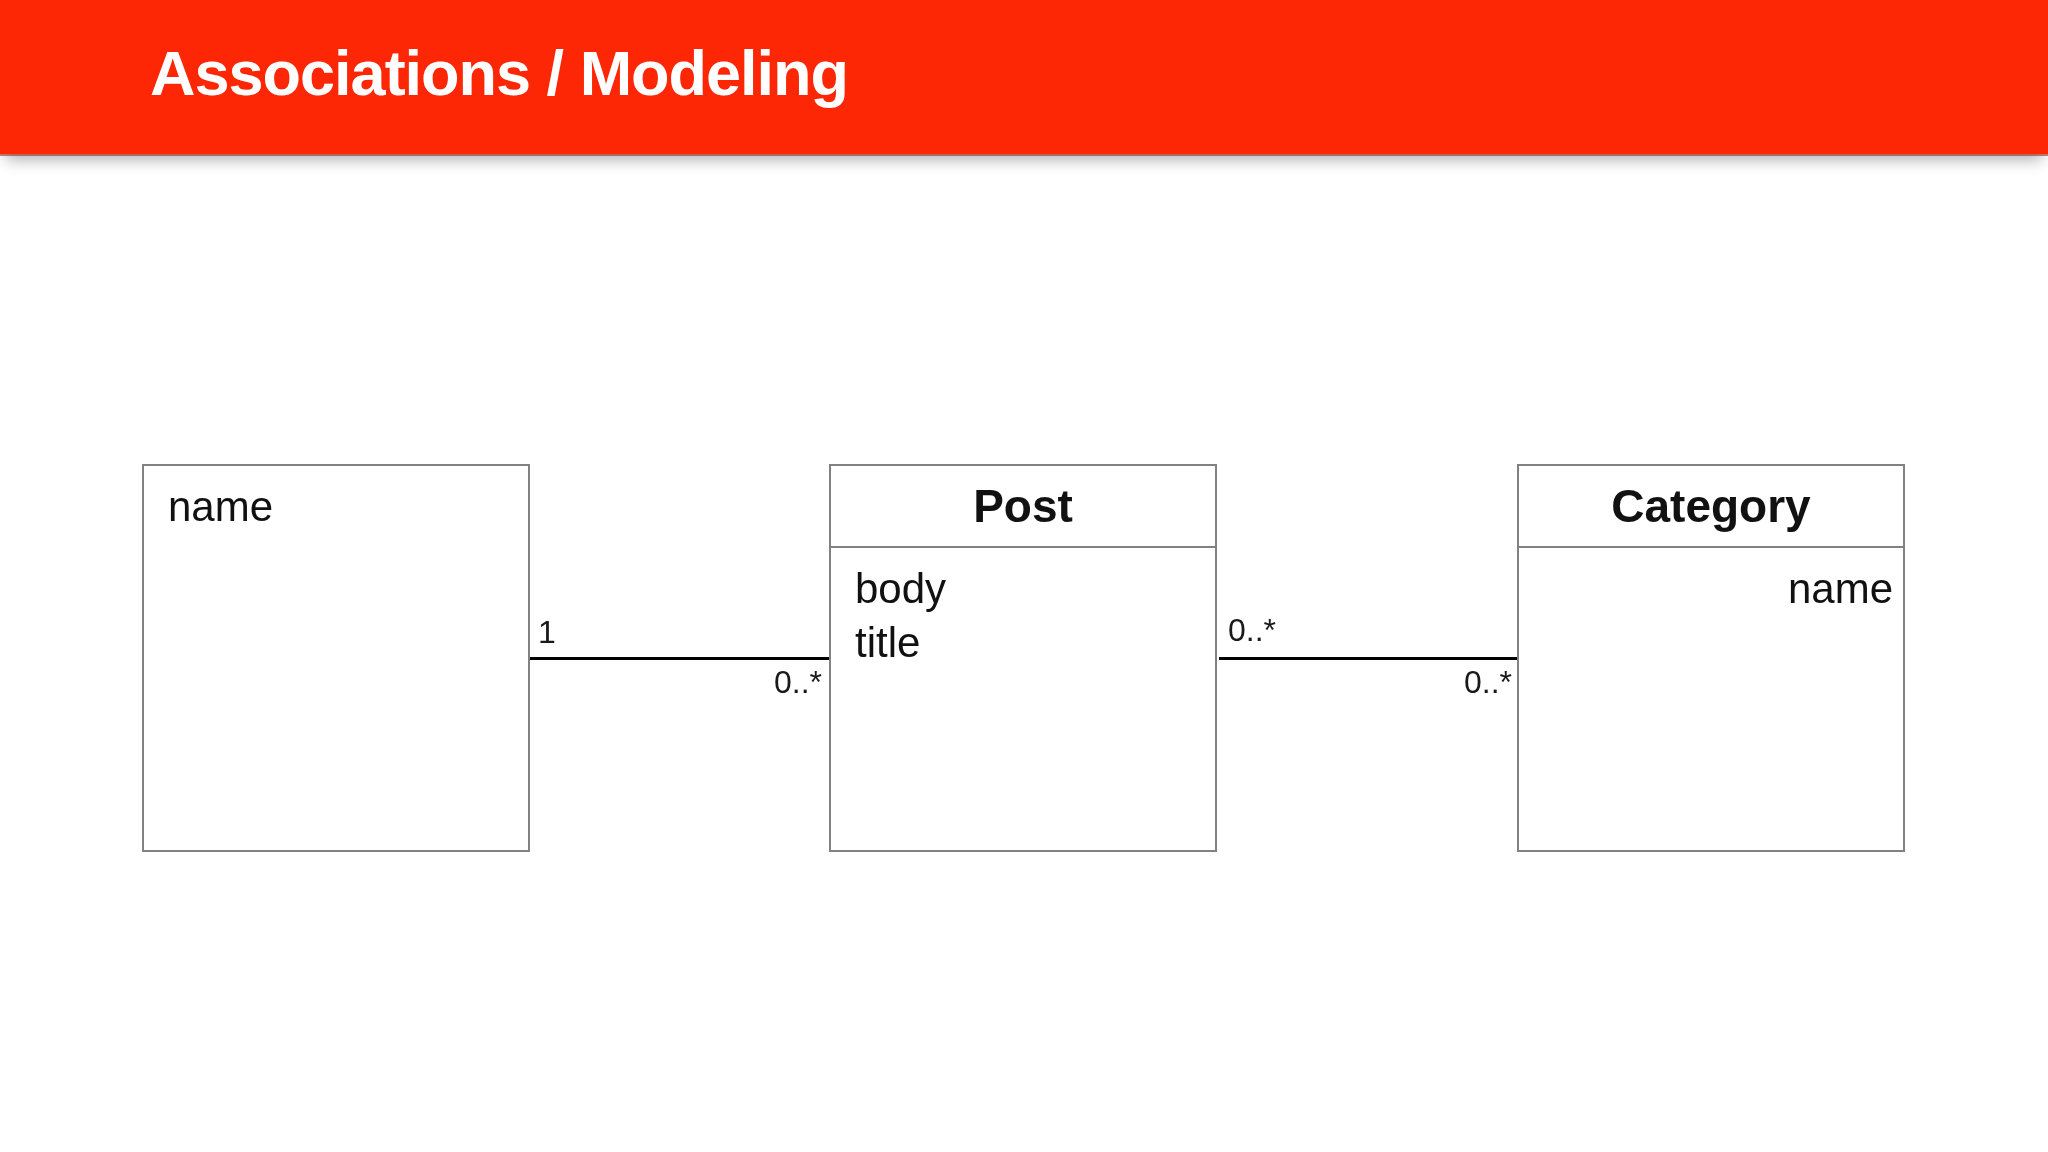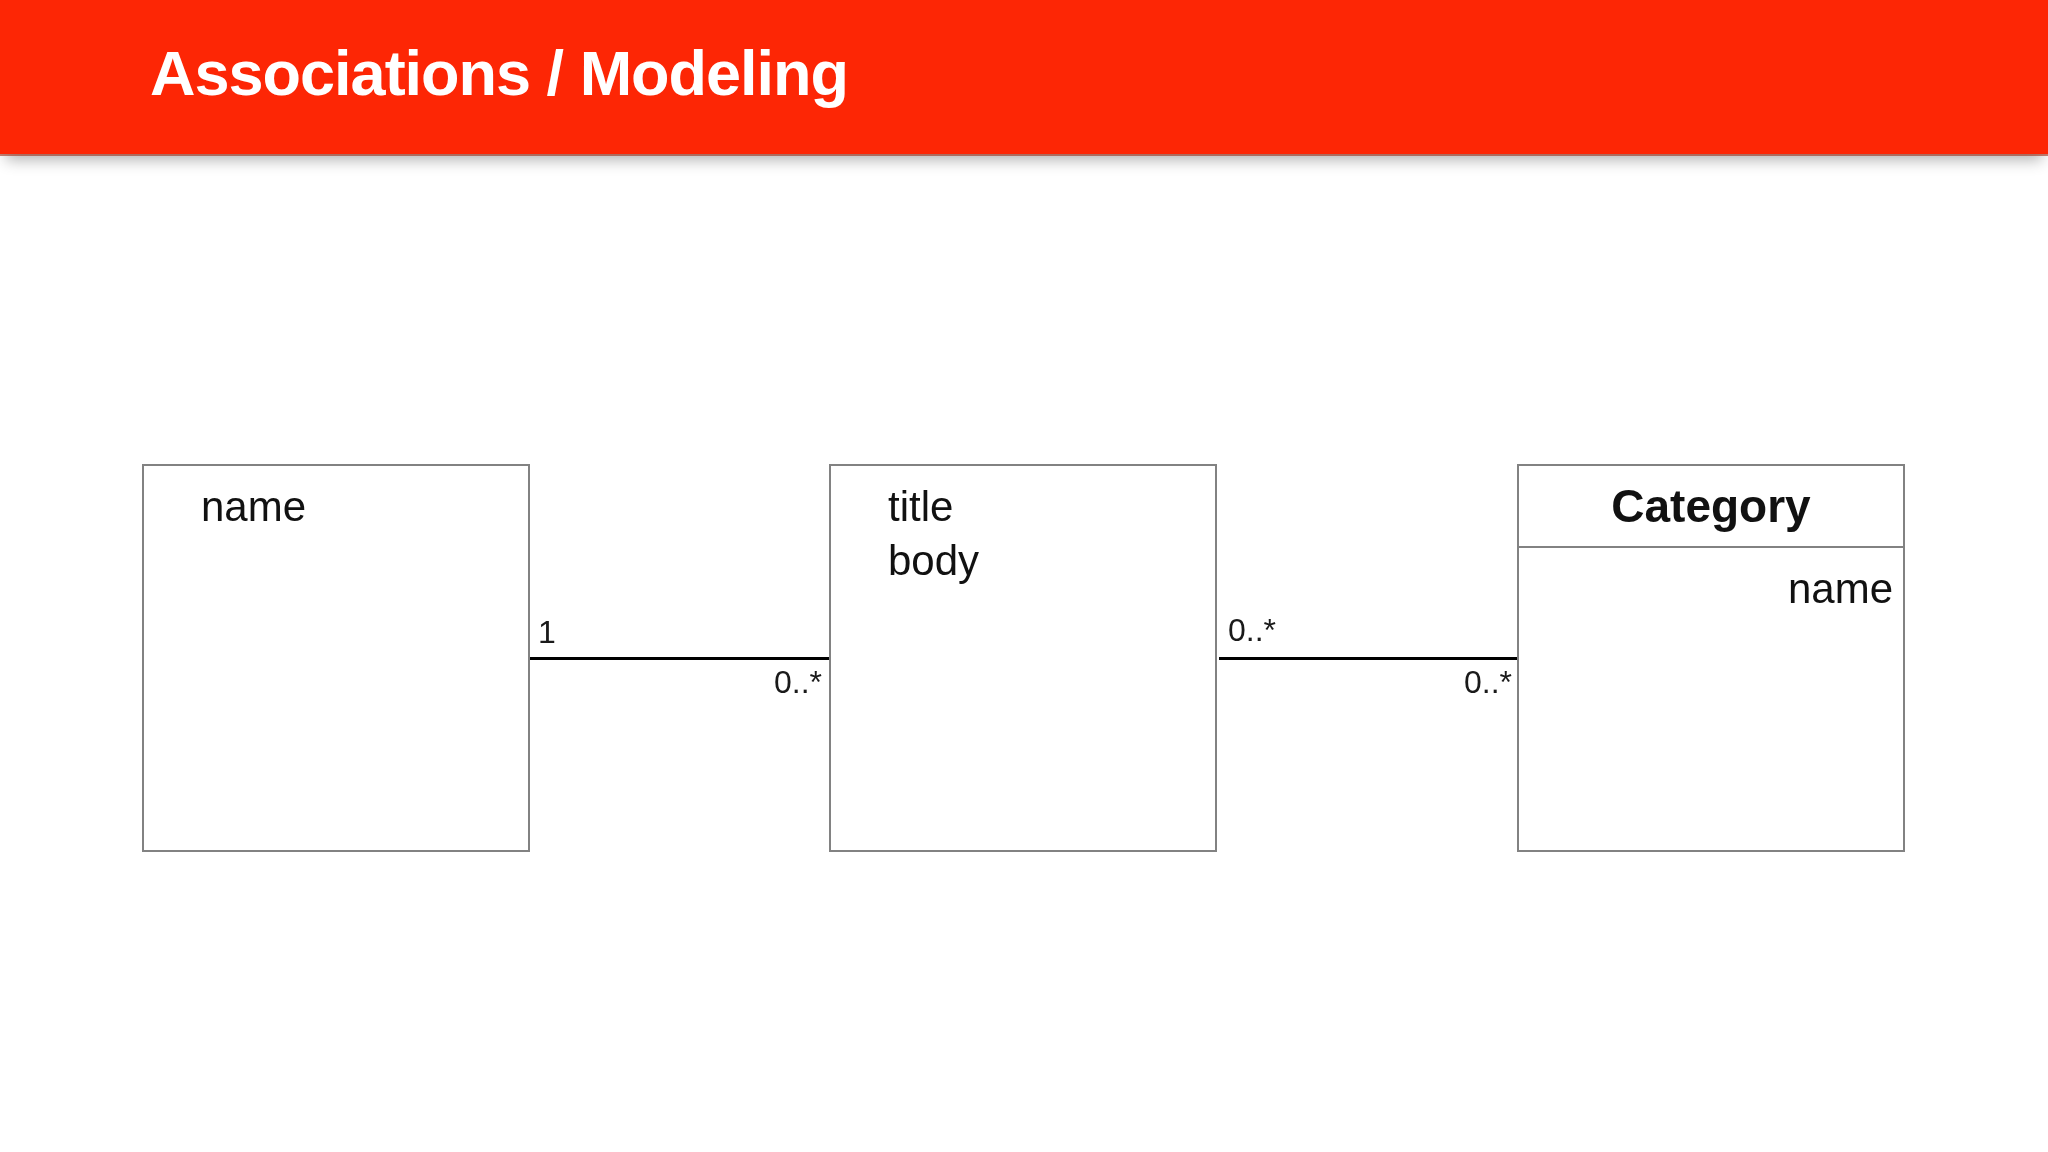--- a/index.html
+++ b/index.html
@@ -51,21 +51,20 @@
     display:flex;align-items:center;justify-content:center;
     font-weight:bold;
     font-size:46px;
     color:var(--text,#111111);
   }
   .entity-attrs{
     padding:14px 10px 0 24px;
     font-size:42px;
     line-height:54px;
     color:var(--text,#111111);
-    margin-left:33px;
   }
   .entity-author{left:142px;}
   .entity-post{left:829px;}
   .entity-category{left:1517px;text-align:right;}
   
   .assoc-line{
     position:absolute;top:657px;height:3px;
     background:var(--line,#000000);
   }
   .assoc-author-post{left:530px;width:299px;}
@@ -92,23 +91,24 @@
     <h1>Associations / Modeling</h1>
   </header>
 
   <div class="entity entity-author">
     <div class="entity-attrs">
       <div class="attr">name</div>
     </div>
   </div>
 
   <div class="entity entity-post">
+    <div class="entity-title">Post</div>
     <div class="entity-attrs">
+      <div class="attr">body</div>
       <div class="attr">title</div>
-      <div class="attr">body</div>
     </div>
   </div>
 
   <div class="entity entity-category">
     <div class="entity-title">Category</div>
     <div class="entity-attrs">
       <div class="attr">name</div>
     </div>
   </div>
 

